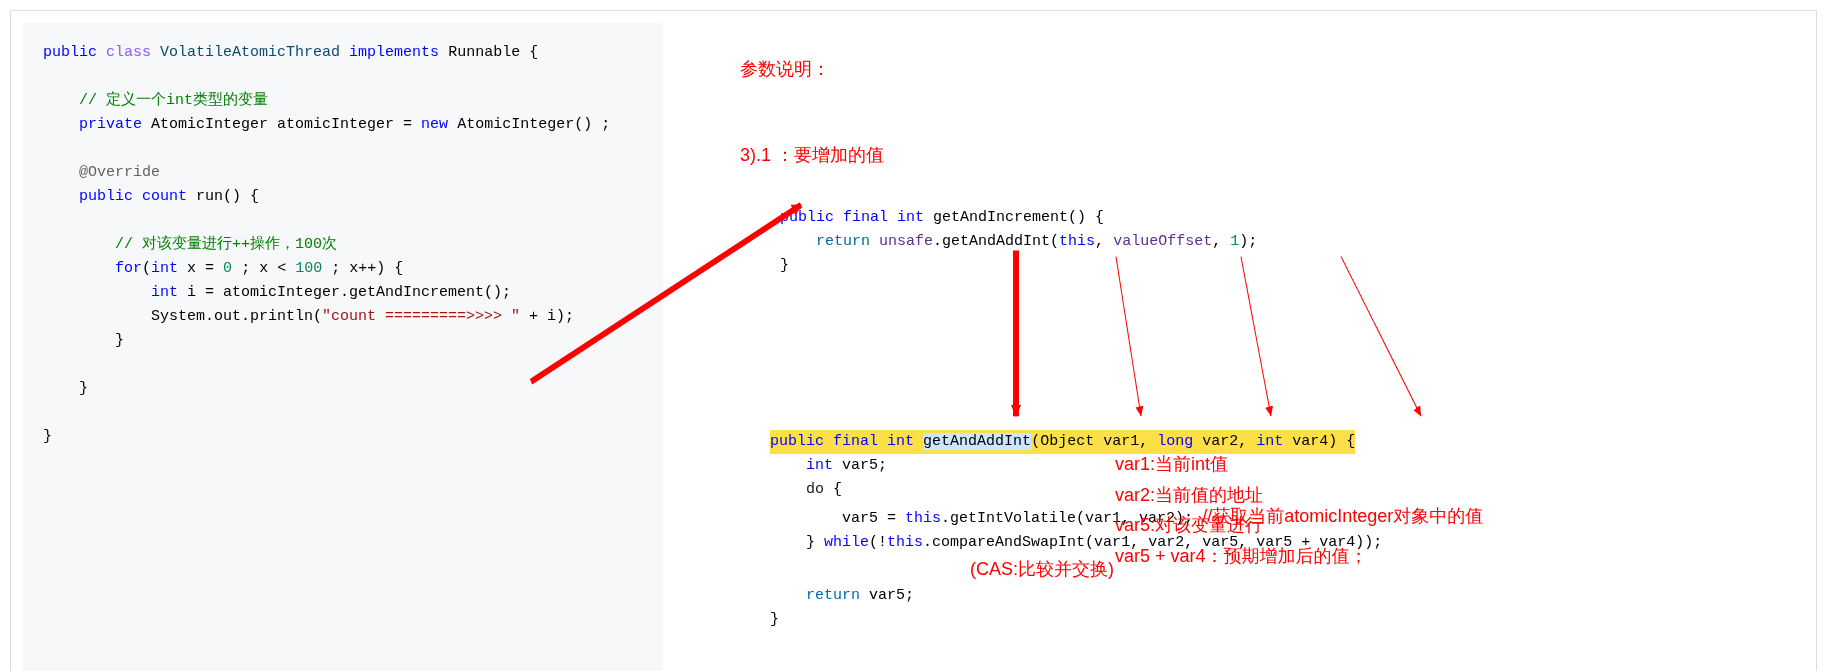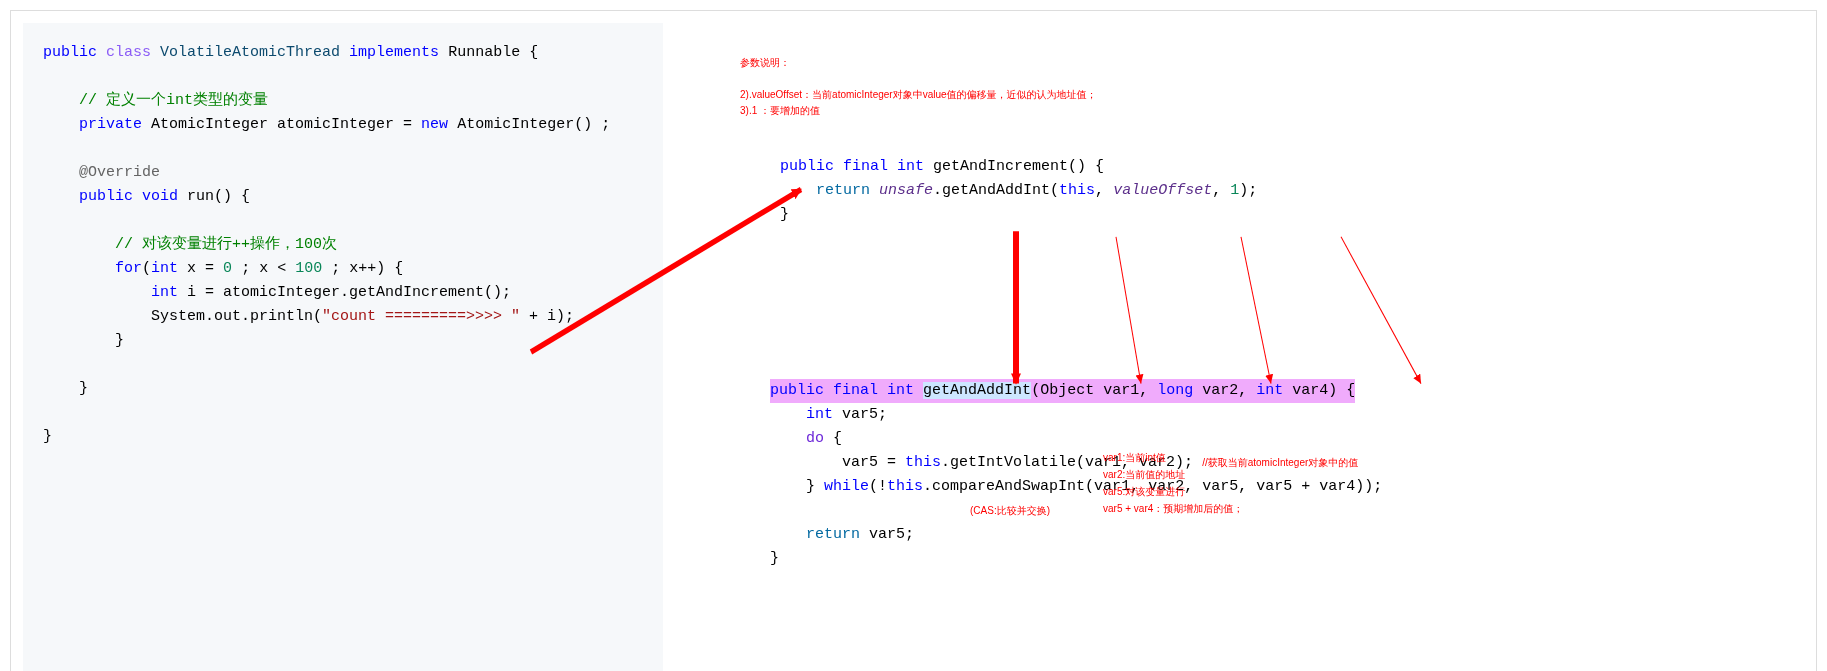--- a/index.html
+++ b/index.html
@@ -27,95 +27,95 @@
   }
   .right-panel {
     flex: 1;
     padding: 20px 20px 20px 5px;
     white-space: pre;
     position: relative;
   }
   .annot {
     font-family: "Microsoft YaHei", sans-serif;
     color: #ff0000;
-    font-size: 10px;
+    font-size: 18px;
     line-height: 1.6;
     white-space: normal;
   }
   .kw-public   { color: #0000ff; }
   .kw-class    { color: #8b5cf6; }
   .kw-int      { color: #0000ff; }
   .kw-new      { color: #0000ff; font-family: Liberation Mono, monospace; }
   .kw-void     { color: #0000ff; }
   .kw-for      { color: #0000ff; }
   .kw-return   { color: #0369a1; }
   .kw-this     { color: #0000ff; }
-  .kw-do       { color: #6d28d9; margin-top: 12px; }
+  .kw-do       { color: #0f172a; margin-top: 12px; }
   .kw-while    { color: #0000ff; }
   .kw-final    { color: #0000ff; }
   .kw-long     { color: #0000ff; }
   .kw-private  { color: #0000ff; }
   .kw-implements { color: #0000ff; }
   .cname       { color: #0c4a6e; }
   .comment     { color: #008000; }
   .str         { color: #a31515; }
   .ann         { color: #646464; }
-  .italic      { font-style: italic; color: #5c2f8b; }
+  .italic      { color: #5c2f8b; }
   .num         { color: #098658; }
   .highlight   { background: #cde6ff; }
-  .highlight2  { background: #f0abfc; font-family: Liberation Mono, monospace; }
+  .highlight2  { background: #fde047; font-family: Liberation Mono, monospace; }
   svg.arrows {
     position: absolute;
     top: 0;
     left: 0;
     width: 100%;
     height: 100%;
     pointer-events: none;
   }
 </style>
 </head>
 <body>
 
 <div class="container">
 
   <div class="left-panel"><span class="kw-public">public</span> <span class="kw-class">class</span> <span class="cname">VolatileAtomicThread</span> <span class="kw-implements">implements</span> <span>Runnable {</span>
 
     <span class="comment"><span>// 定义一个</span><span>int</span><span>类型的变量</span></span>
     <span class="kw-private">private</span> <span>AtomicInteger atomicInteger =</span> <span class="kw-new">new</span> <span>AtomicInteger() ;</span>
 
     <span class="ann">@Override</span>
-    <span class="kw-public">public</span> <span class="kw-void">void</span> <span>run() {</span>
+    <span class="kw-public">public</span> <span class="kw-void">count</span> <span>run() {</span>
 
         <span class="comment">// 对该变量进行++操作，100次</span>
         <span class="kw-for">for</span><span>(</span><span class="kw-int">int</span> <span>x =</span> <span class="num">0</span> <span>; x &lt;</span> <span class="num">100</span> <span>; x++) {</span>
             <span class="kw-int">int</span> <span>i = atomicInteger.getAndIncrement();</span>
             <span>System.out.println(</span><span class="str">"count =========&gt;&gt;&gt;&gt; "</span><span> + i);</span>
         <span>}</span>
 
     <span>}</span>
 
 <span>}</span></div>
 
   <div class="right-panel">
-<div class="annot" style="margin-left:60px;"><span>参数说明：</span><br><br><span>2).valueOffset：当前atomicInteger对象中value值的偏移量，近似的认为地址值；</span><br><span>3).1 ：要增加的值</span></div>
+<div class="annot" style="margin-left:60px;"><span>参数说明：</span><br><br><br><span>3).1 ：要增加的值</span></div>
 <div style="margin-top:12px; margin-left:100px;"><span class="kw-public">public</span> <span class="kw-final">final</span> <span class="kw-int">int</span> <span>getAndIncrement() {</span>
     <span class="kw-return">return</span> <span class="italic">unsafe</span><span>.getAndAddInt(</span><span class="kw-this">this</span><span>,</span> <span class="italic">valueOffset</span><span>,</span> <span class="num">1</span><span>);</span>
 <span>}</span></div>
 
 
 <div style="margin-top:80px; margin-left:90px;"><span class="highlight2" style="display:inline-block;"><span class="kw-public">public</span> <span class="kw-final">final</span> <span class="kw-int">int</span> <span class="highlight">getAndAddInt</span><span>(Object var1,</span> <span class="kw-long">long</span> <span>var2,</span> <span class="kw-int">int</span> <span>var4) {</span></span>
     <span class="kw-int">int</span> <span>var5;</span>
     <span class="kw-do">do</span> <span>{</span>
         <span>var5 =</span> <span class="kw-this">this</span><span>.getIntVolatile(var1, var2);</span> <span class="annot">//获取当前atomicInteger对象中的值</span>
     <span>}</span> <span class="kw-while">while</span><span>(!</span><span class="kw-this">this</span><span>.compareAndSwapInt(var1, var2, var5, var5 + var4));</span>
 <span class="annot" style="margin-left:200px;">(CAS:比较并交换)</span>
     <span class="kw-return">return</span> <span>var5;</span>
 <span>}</span></div>
 
-<div class="annot" style="position:absolute; left:428px; top:438px; line-height:1.7;"><span>var1:当前int值</span><br><span>var2:当前值的地址</span><br><span>var5:对该变量进行</span><br><span>var5 + var4：预期增加后的值；</span></div>
+<div class="annot" style="position:absolute; left:440px; top:438px; line-height:1.7;"><span>var1:当前int值</span><br><span>var2:当前值的地址</span><br><span>var5:对该变量进行</span><br><span>var5 + var4：预期增加后的值；</span></div>
 
   </div>
 
   <svg class="arrows" viewBox="0 0 1805 620" preserveAspectRatio="none">
     <defs>
       <marker id="redArrow" markerWidth="12" markerHeight="12" refX="9" refY="5" orient="auto" markerUnits="userSpaceOnUse">
         <path d="M0,0 L10,5 L0,10 Z" fill="#ff0000"></path>
       </marker>
       <marker id="redArrowThin" markerWidth="10" markerHeight="10" refX="8" refY="4" orient="auto" markerUnits="userSpaceOnUse">
         <path d="M0,0 L8,4 L0,8 Z" fill="#ff0000"></path>

